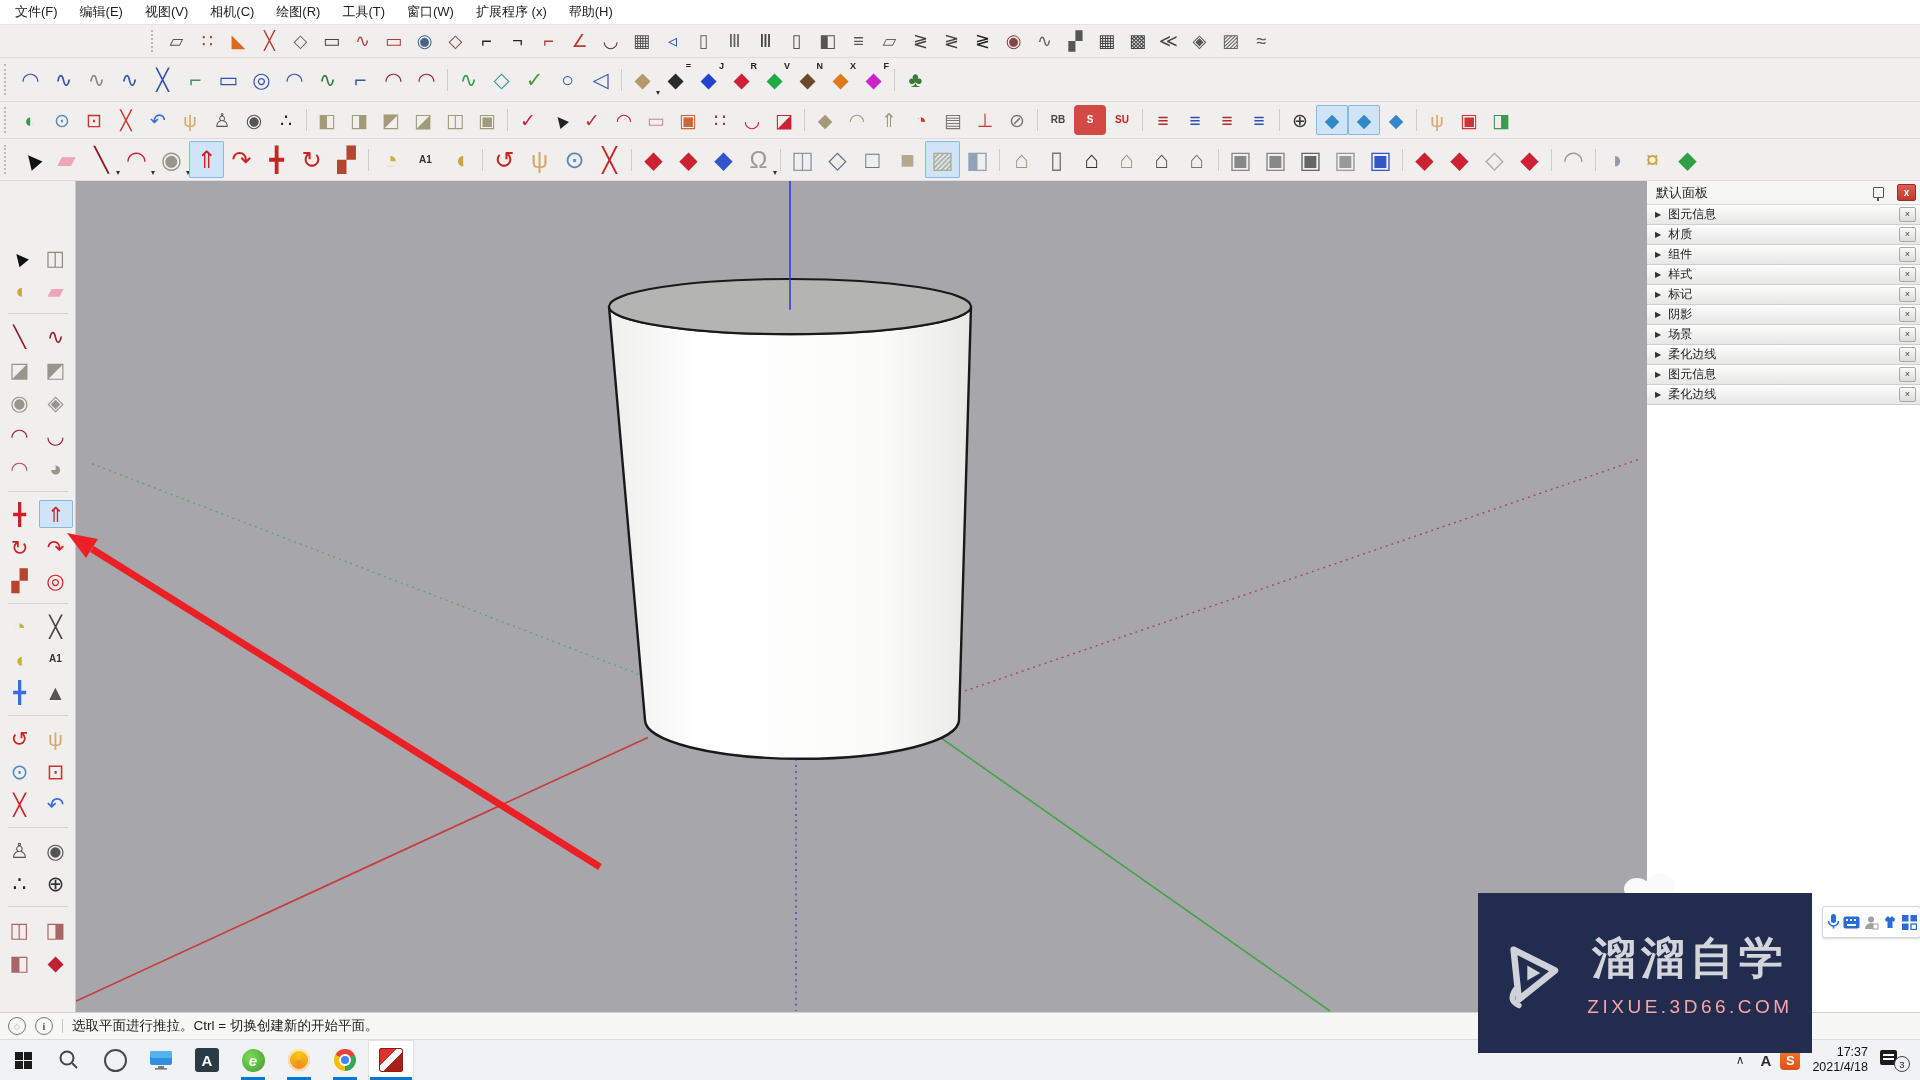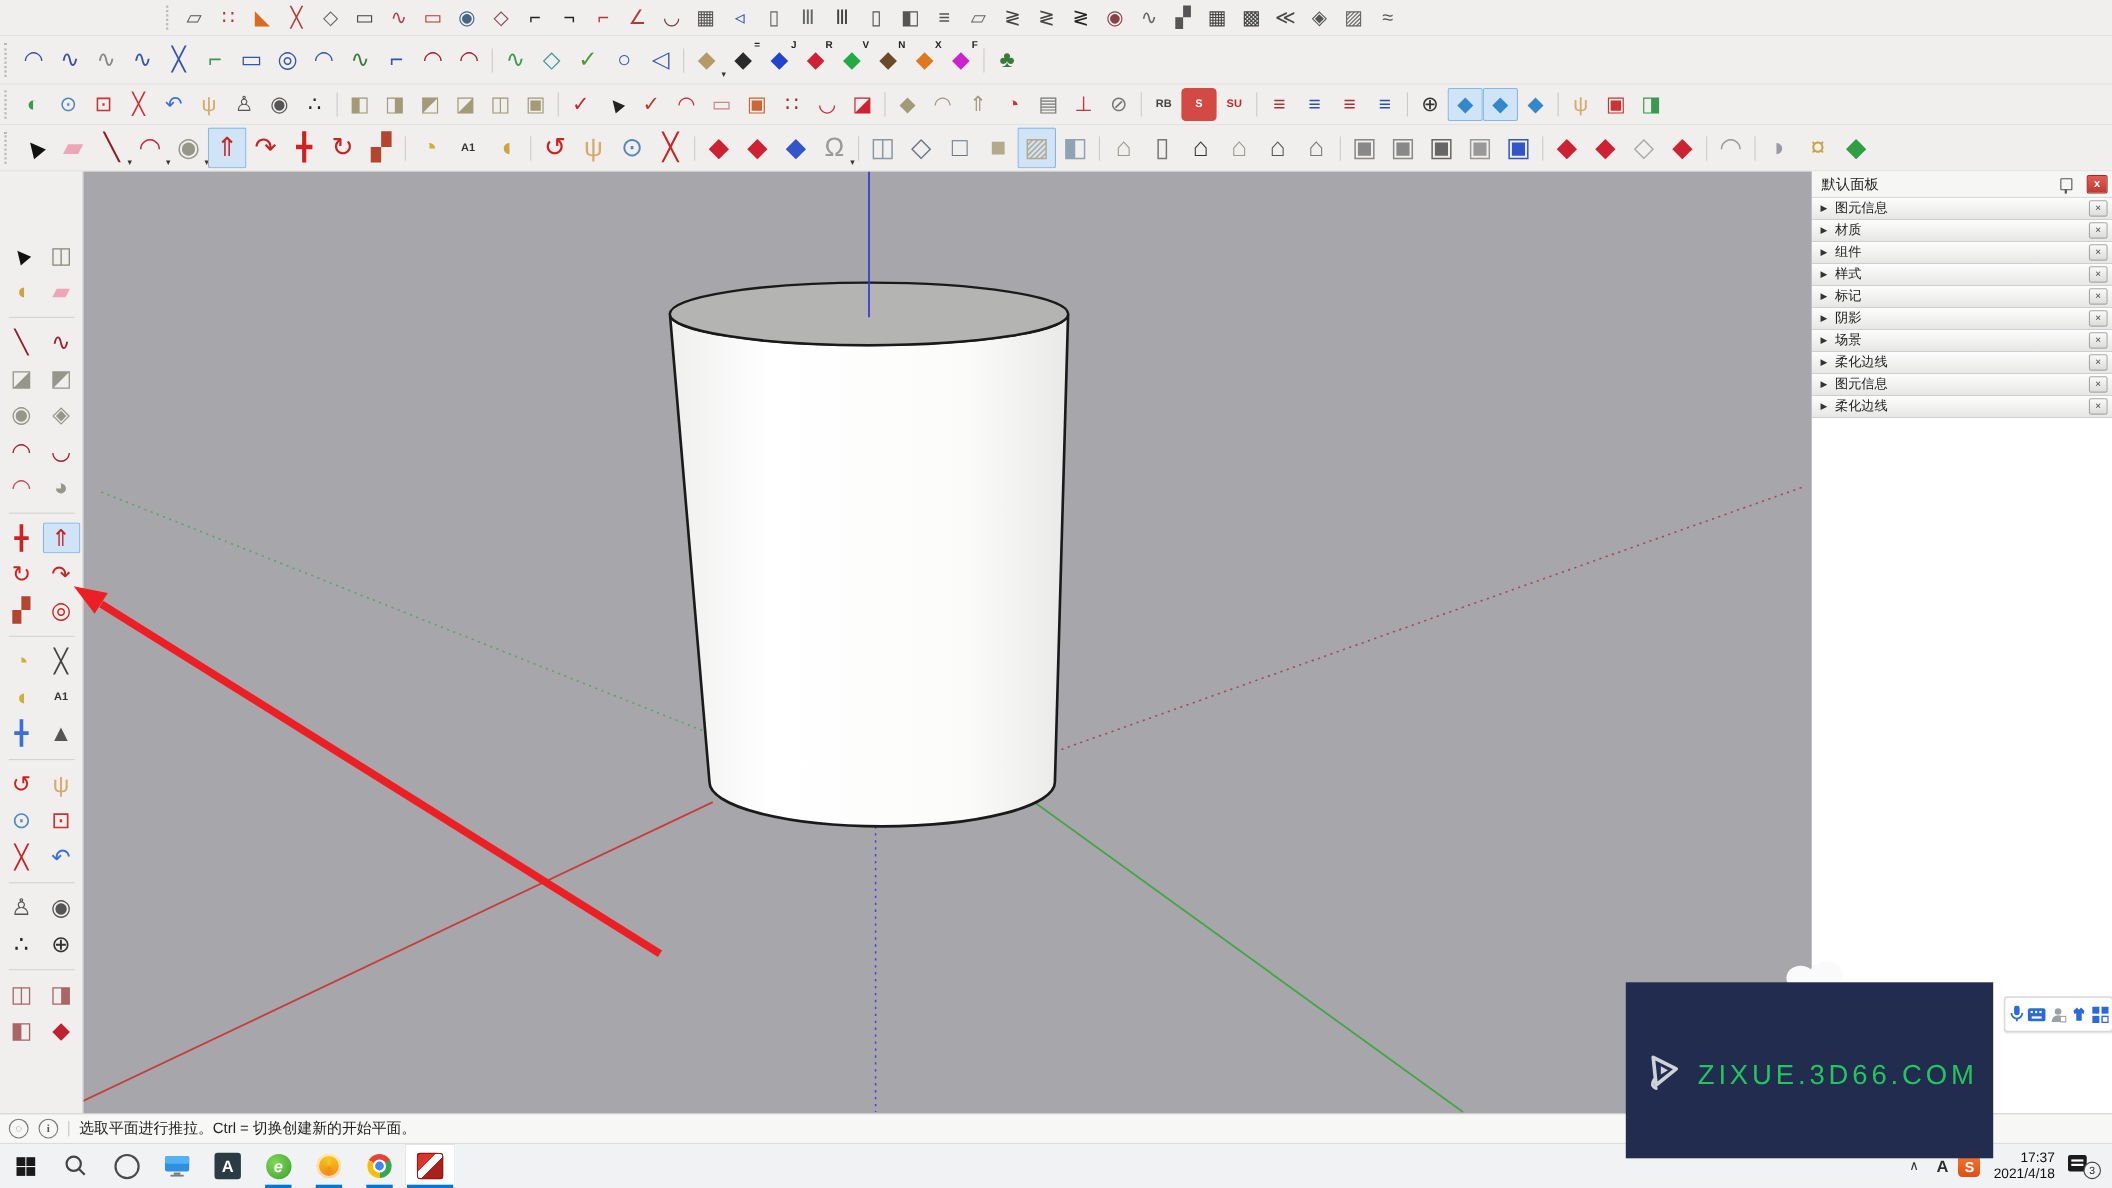--- a/index.html
+++ b/index.html
@@ -122,31 +122,43 @@
   .notif-box::before{content:"";position:absolute;left:3px;top:4px;width:11px;height:1.5px;background:#fff;box-shadow:0 4px 0 #fff;}
   .notif-badge{position:absolute;right:0;bottom:0;width:14px;height:14px;border:1.2px solid #444;border-radius:50%;
           font-size:9.5px;color:#222;display:flex;align-items:center;justify-content:center;background:#f1f2f3;}
 
   
   .page-overlay{position:absolute;inset:0;z-index:40;pointer-events:none;}
   .watermark{position:absolute;left:1478px;top:893px;width:334px;height:160px;background:#212c4e;z-index:50;
              display:flex;align-items:center;padding:0 14px;box-sizing:border-box;gap:12px;}
   .wm-text{display:flex;flex-direction:column;align-items:center;flex:1;}
   .wm-title{font-size:44px;font-weight:bold;color:#d3d5da;letter-spacing:5px;}
-  .wm-sub{font-size:25px;color:#22c55e;letter-spacing:3.5px;text-transform:uppercase;margin-top:8px;}
+  .wm-sub{font-size:19px;color:#fca5a5;letter-spacing:3.5px;text-transform:uppercase;margin-top:8px;}
   .ime-bar{position:absolute;left:1822px;top:906px;width:97px;height:30px;background:#fff;
            border:1px solid #d4d4d2;border-radius:3px;z-index:55;display:flex;align-items:center;
            justify-content:space-evenly;box-shadow:0 1px 2px rgba(0,0,0,.15);}
 </style>
 </head>
 <body>
 
 <div class="app">
 
 
+  <div class="menubar">
+
+  <span class="menu-item">文件(F)</span>
+      <span class="menu-item">编辑(E)</span>
+      <span class="menu-item">视图(V)</span>
+      <span class="menu-item">相机(C)</span>
+      <span class="menu-item">绘图(R)</span>
+      <span class="menu-item">工具(T)</span>
+      <span class="menu-item">窗口(W)</span>
+      <span class="menu-item">扩展程序 (x)</span>
+      <span class="menu-item">帮助(H)</span>
+    </div>
 
   <div class="tb tb-r1">
     <span class="handle"></span>
     <div class="tb-icons">
 
     <span class="tbicon" style="--ic: #555;">
           <span class="glyph">▱</span>
         </span>
         <span class="tbicon" style="--ic: #b33b33;">
           <span class="glyph">∷</span>
@@ -939,20 +951,21 @@
   <polygon points="67,533 98,539 86,558" fill="#ec2024"></polygon>
 </svg>
 
 <div class="watermark">
   <svg width="78" height="96" viewBox="-42 -48 84 96">
     <path d="M -16 -27 L 26 0 L -16 27 Z" fill="none" stroke="#cfd2d8" stroke-width="7" stroke-linejoin="round" transform="rotate(-6)"></path>
     <path d="M -4 -8 L 10 0 L -4 8 Z" fill="#cfd2d8"></path>
     <path d="M -17 18 q -8 12 4 17" fill="none" stroke="#cfd2d8" stroke-width="6" stroke-linecap="round"></path>
   </svg>
   <div class="wm-text">
+    <span class="wm-title">溜溜自学</span>
     <span class="wm-sub">zixue.3d66.com</span>
   </div>
 </div>
 
 <div class="ime-bar">
   <svg width="13" height="16" viewBox="0 0 13 16">
     <rect x="4" y="0" width="5" height="9" rx="2.5" fill="#2b6bd8"></rect>
     <path d="M1.5 7 a5 5 0 0 0 10 0" fill="none" stroke="#2b6bd8" stroke-width="1.6"></path>
     <line x1="6.5" y1="12" x2="6.5" y2="14.5" stroke="#2b6bd8" stroke-width="1.6"></line>
   </svg>

